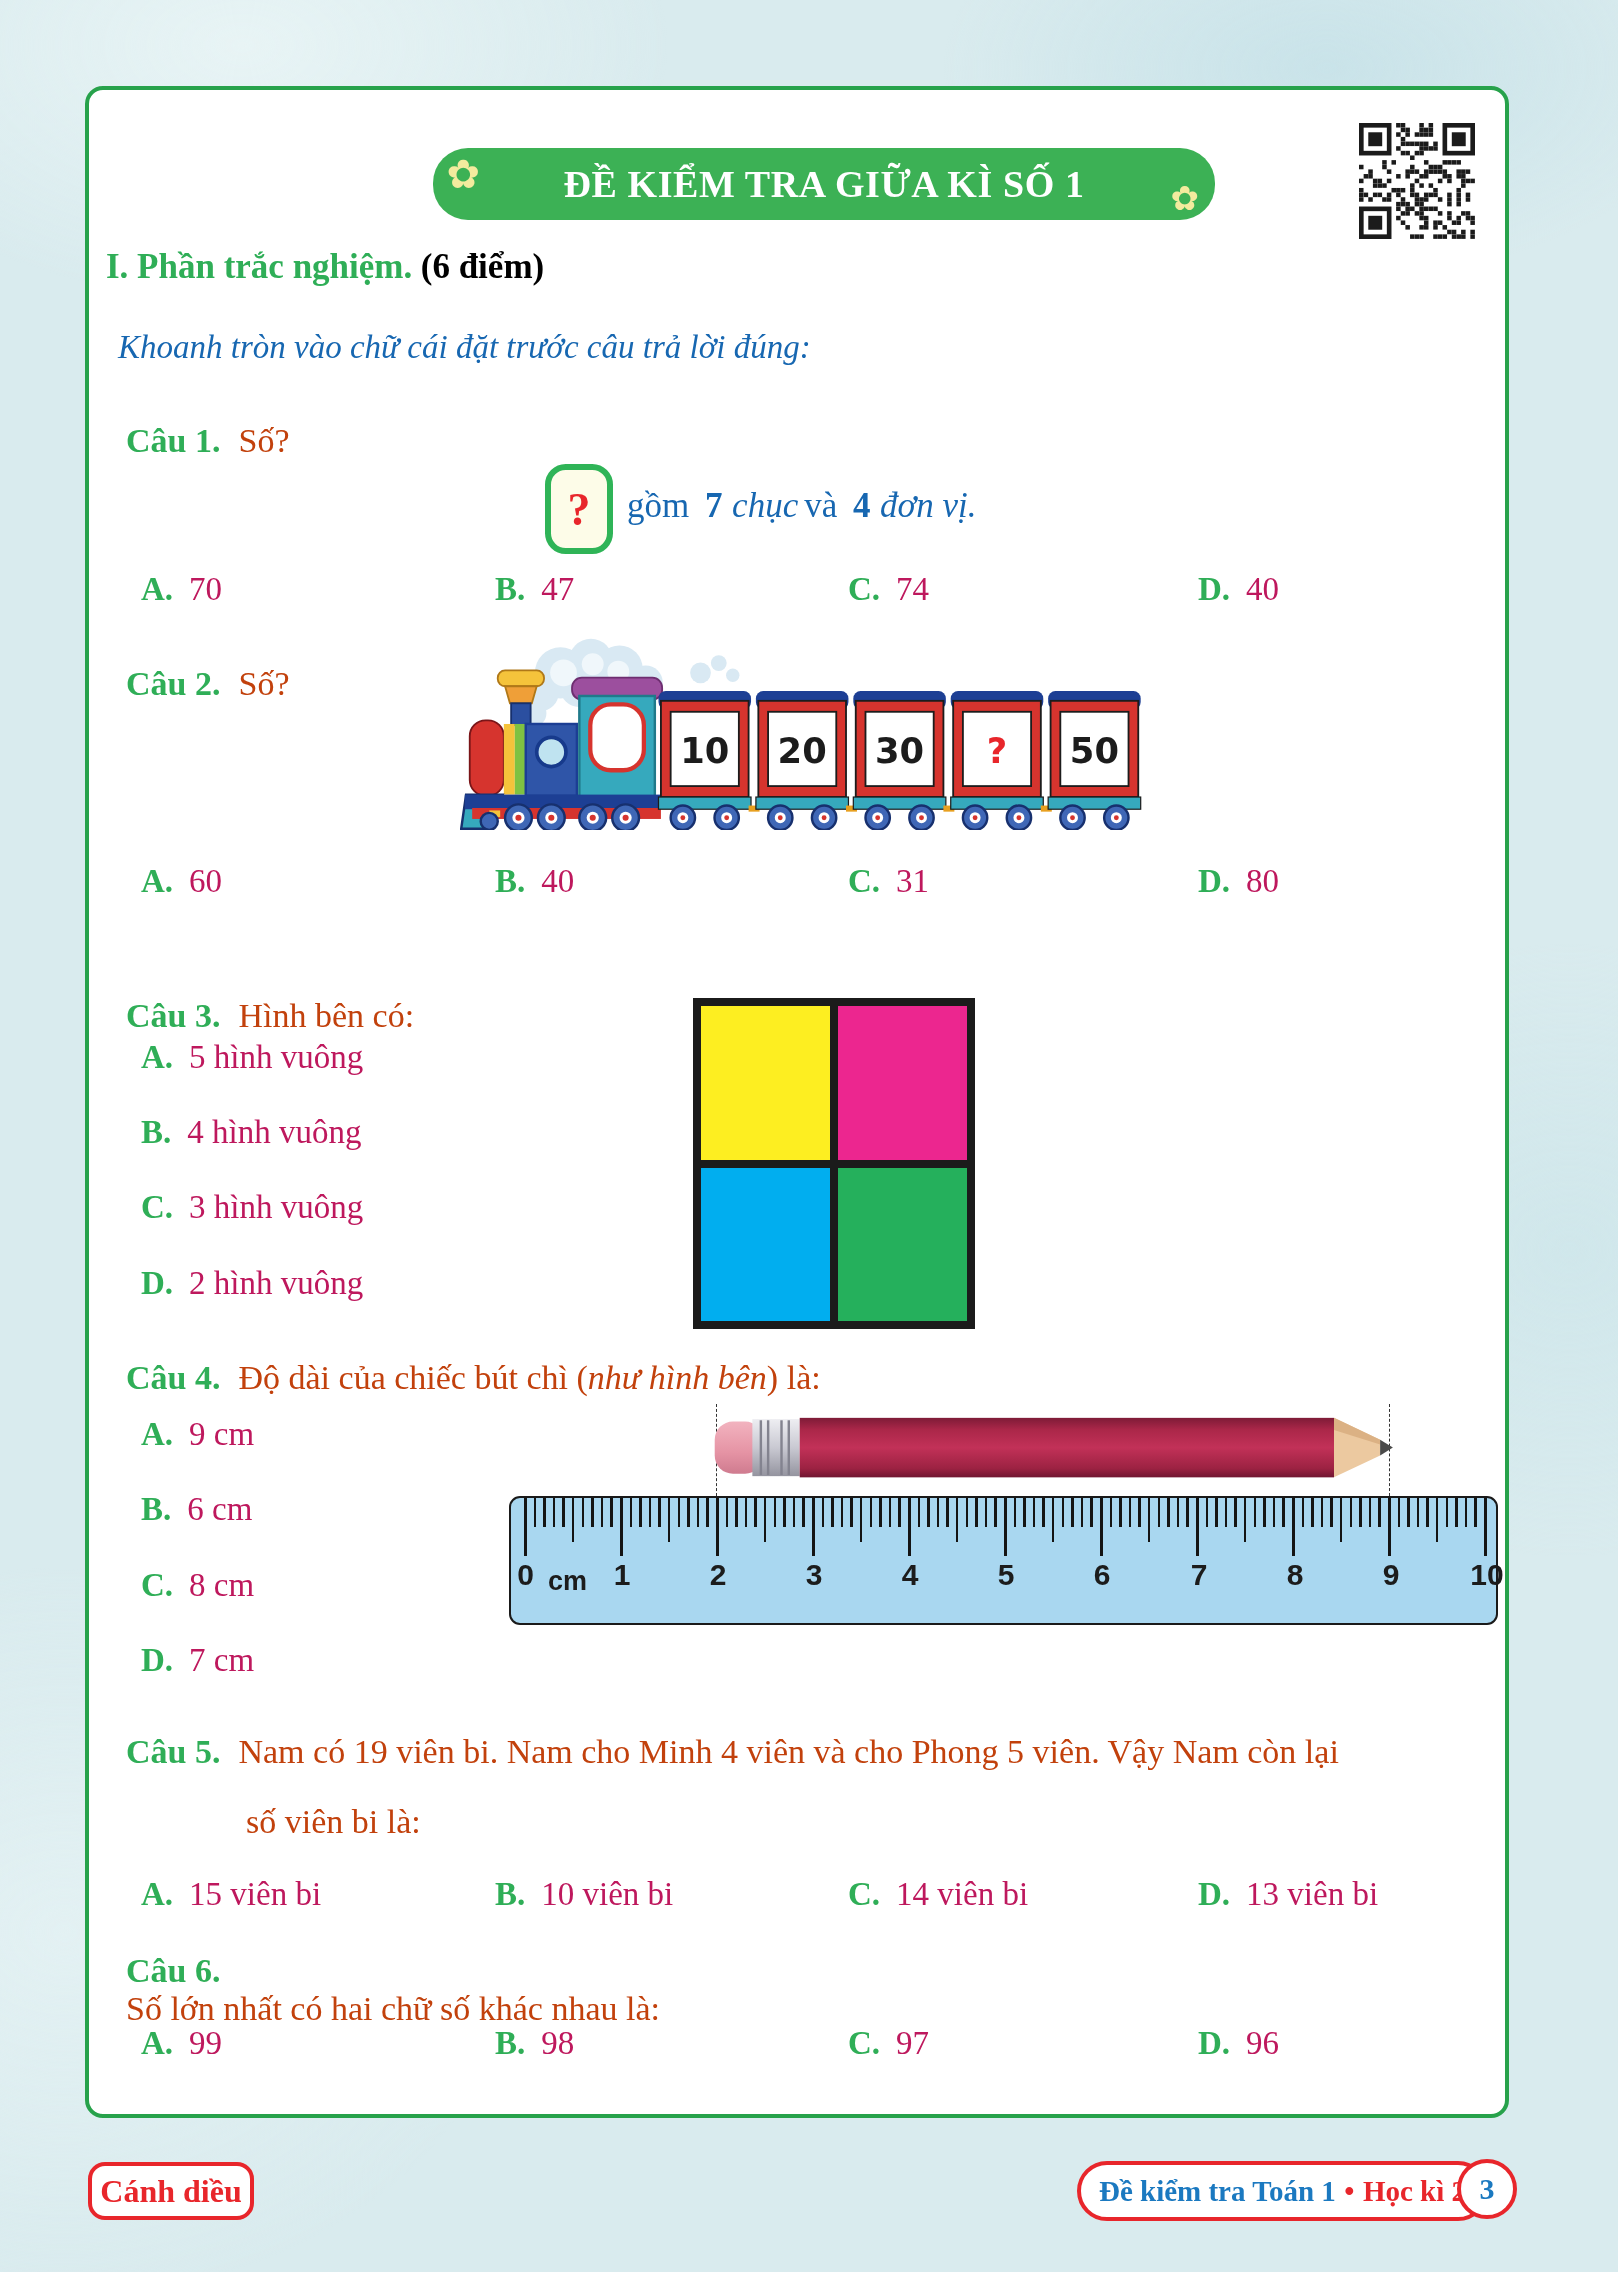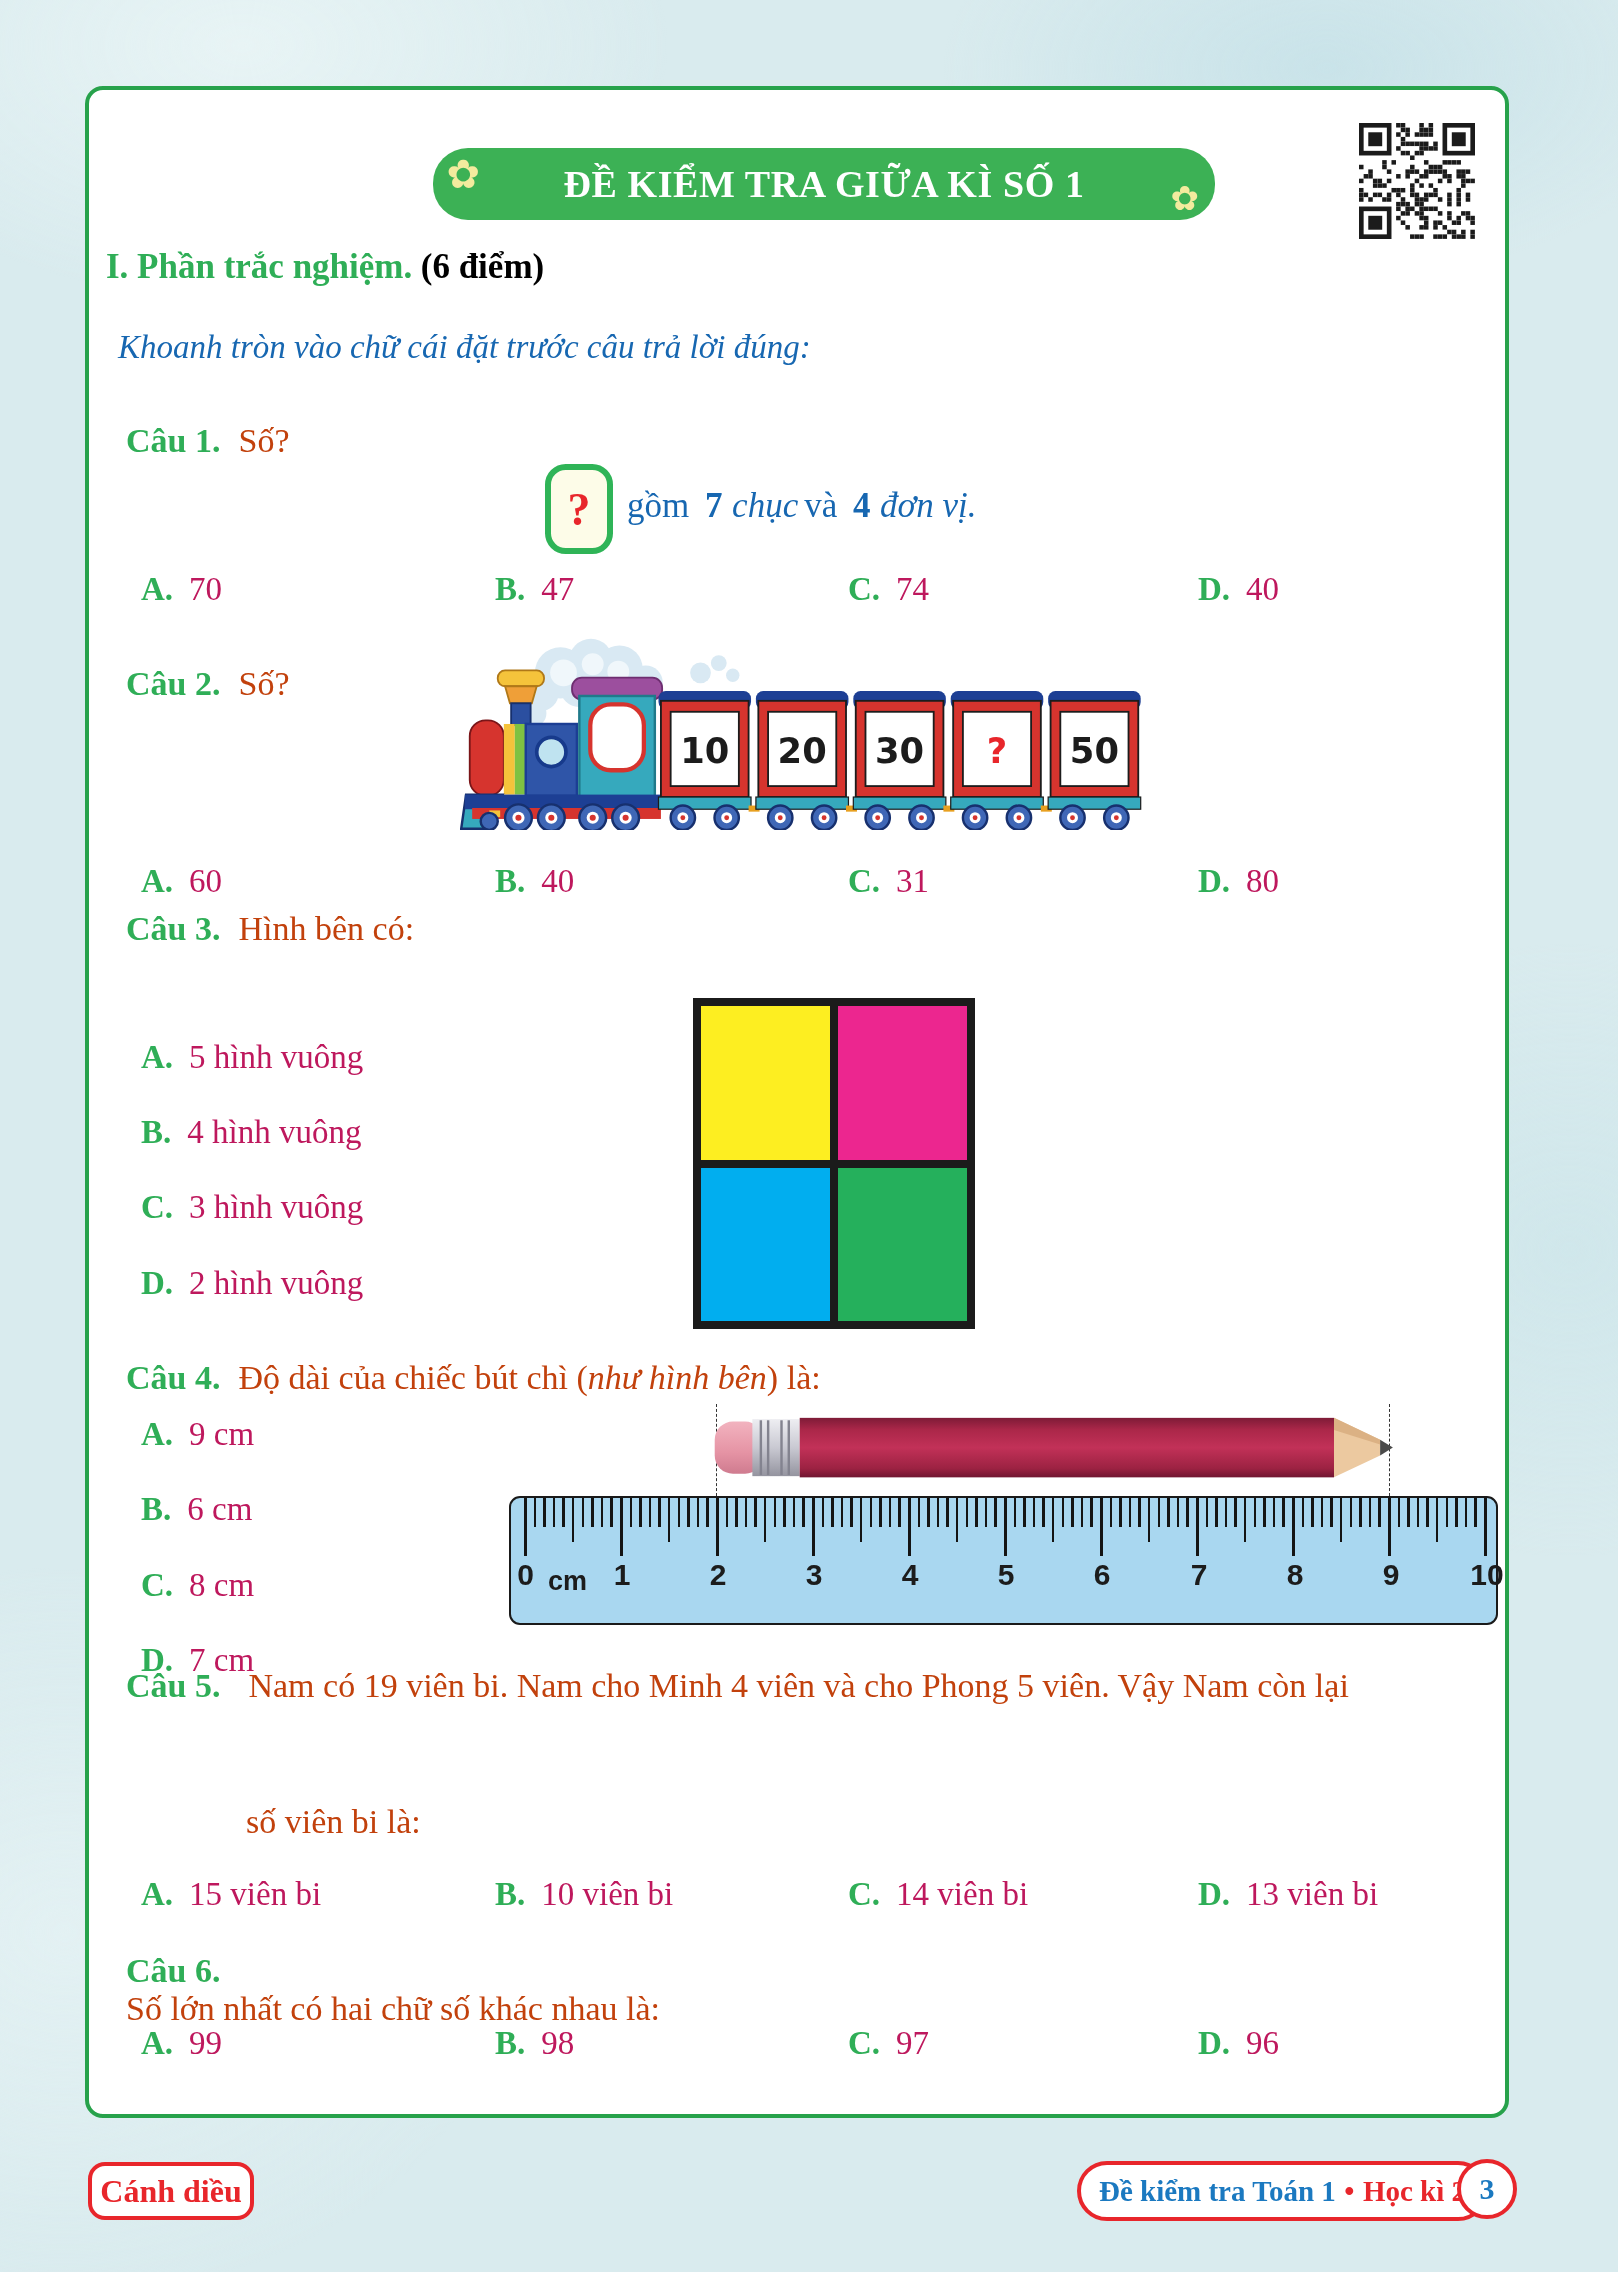--- a/index.html
+++ b/index.html
@@ -475,21 +475,21 @@
   </div>
   <div class="abs opt c3" style="top:773px;">
     <span class="ok">C.</span>
       <span class="ov">31</span>
   </div>
   <div class="abs opt c4" style="top:773px;">
     <span class="ok">D.</span>
       <span class="ov">80</span>
   </div>
 
-  <div class="abs qhead" style="left:37px;top:820px;text-align:center;">
+  <div class="abs qhead" style="left:37px;top:907px;text-align:center;">
     <span class="q-label">Câu 3.</span>
     <span class="q-text">Hình bên có:</span>
   </div>
   <div class="abs opt c1" style="top:949px;">
     <span class="ok">A.</span>
       <span class="ov">5 hình vuông</span>
   </div>
   <div class="abs opt c1" style="top:1024px;">
     <span class="ok">B.</span>
       <span class="ov">4 hình vuông</span>
@@ -578,21 +578,21 @@
     <span class="rn n3">3</span>
     <span class="rn n4">4</span>
     <span class="rn n5">5</span>
     <span class="rn n6">6</span>
     <span class="rn n7">7</span>
     <span class="rn n8">8</span>
     <span class="rn n9">9</span>
     <span class="rn n10">10</span>
   </div>
 
-  <div class="abs qhead" style="left:37px;top:1577px;gap:10px;">
+  <div class="abs qhead" style="left:37px;top:1643px;">
     <span class="q-label">Câu 5.</span>
     <span class="q-text">Nam có 19 viên bi. Nam cho Minh 4 viên và cho Phong 5 viên. Vậy Nam còn lại</span>
   </div>
   <div class="abs qhead" style="left:157px;top:1713px;">
     <span class="q-text">số viên bi là:</span>
   </div>
   <div class="abs opt c1" style="top:1786px;">
     <span class="ok">A.</span>
       <span class="ov">15 viên bi</span>
   </div>

